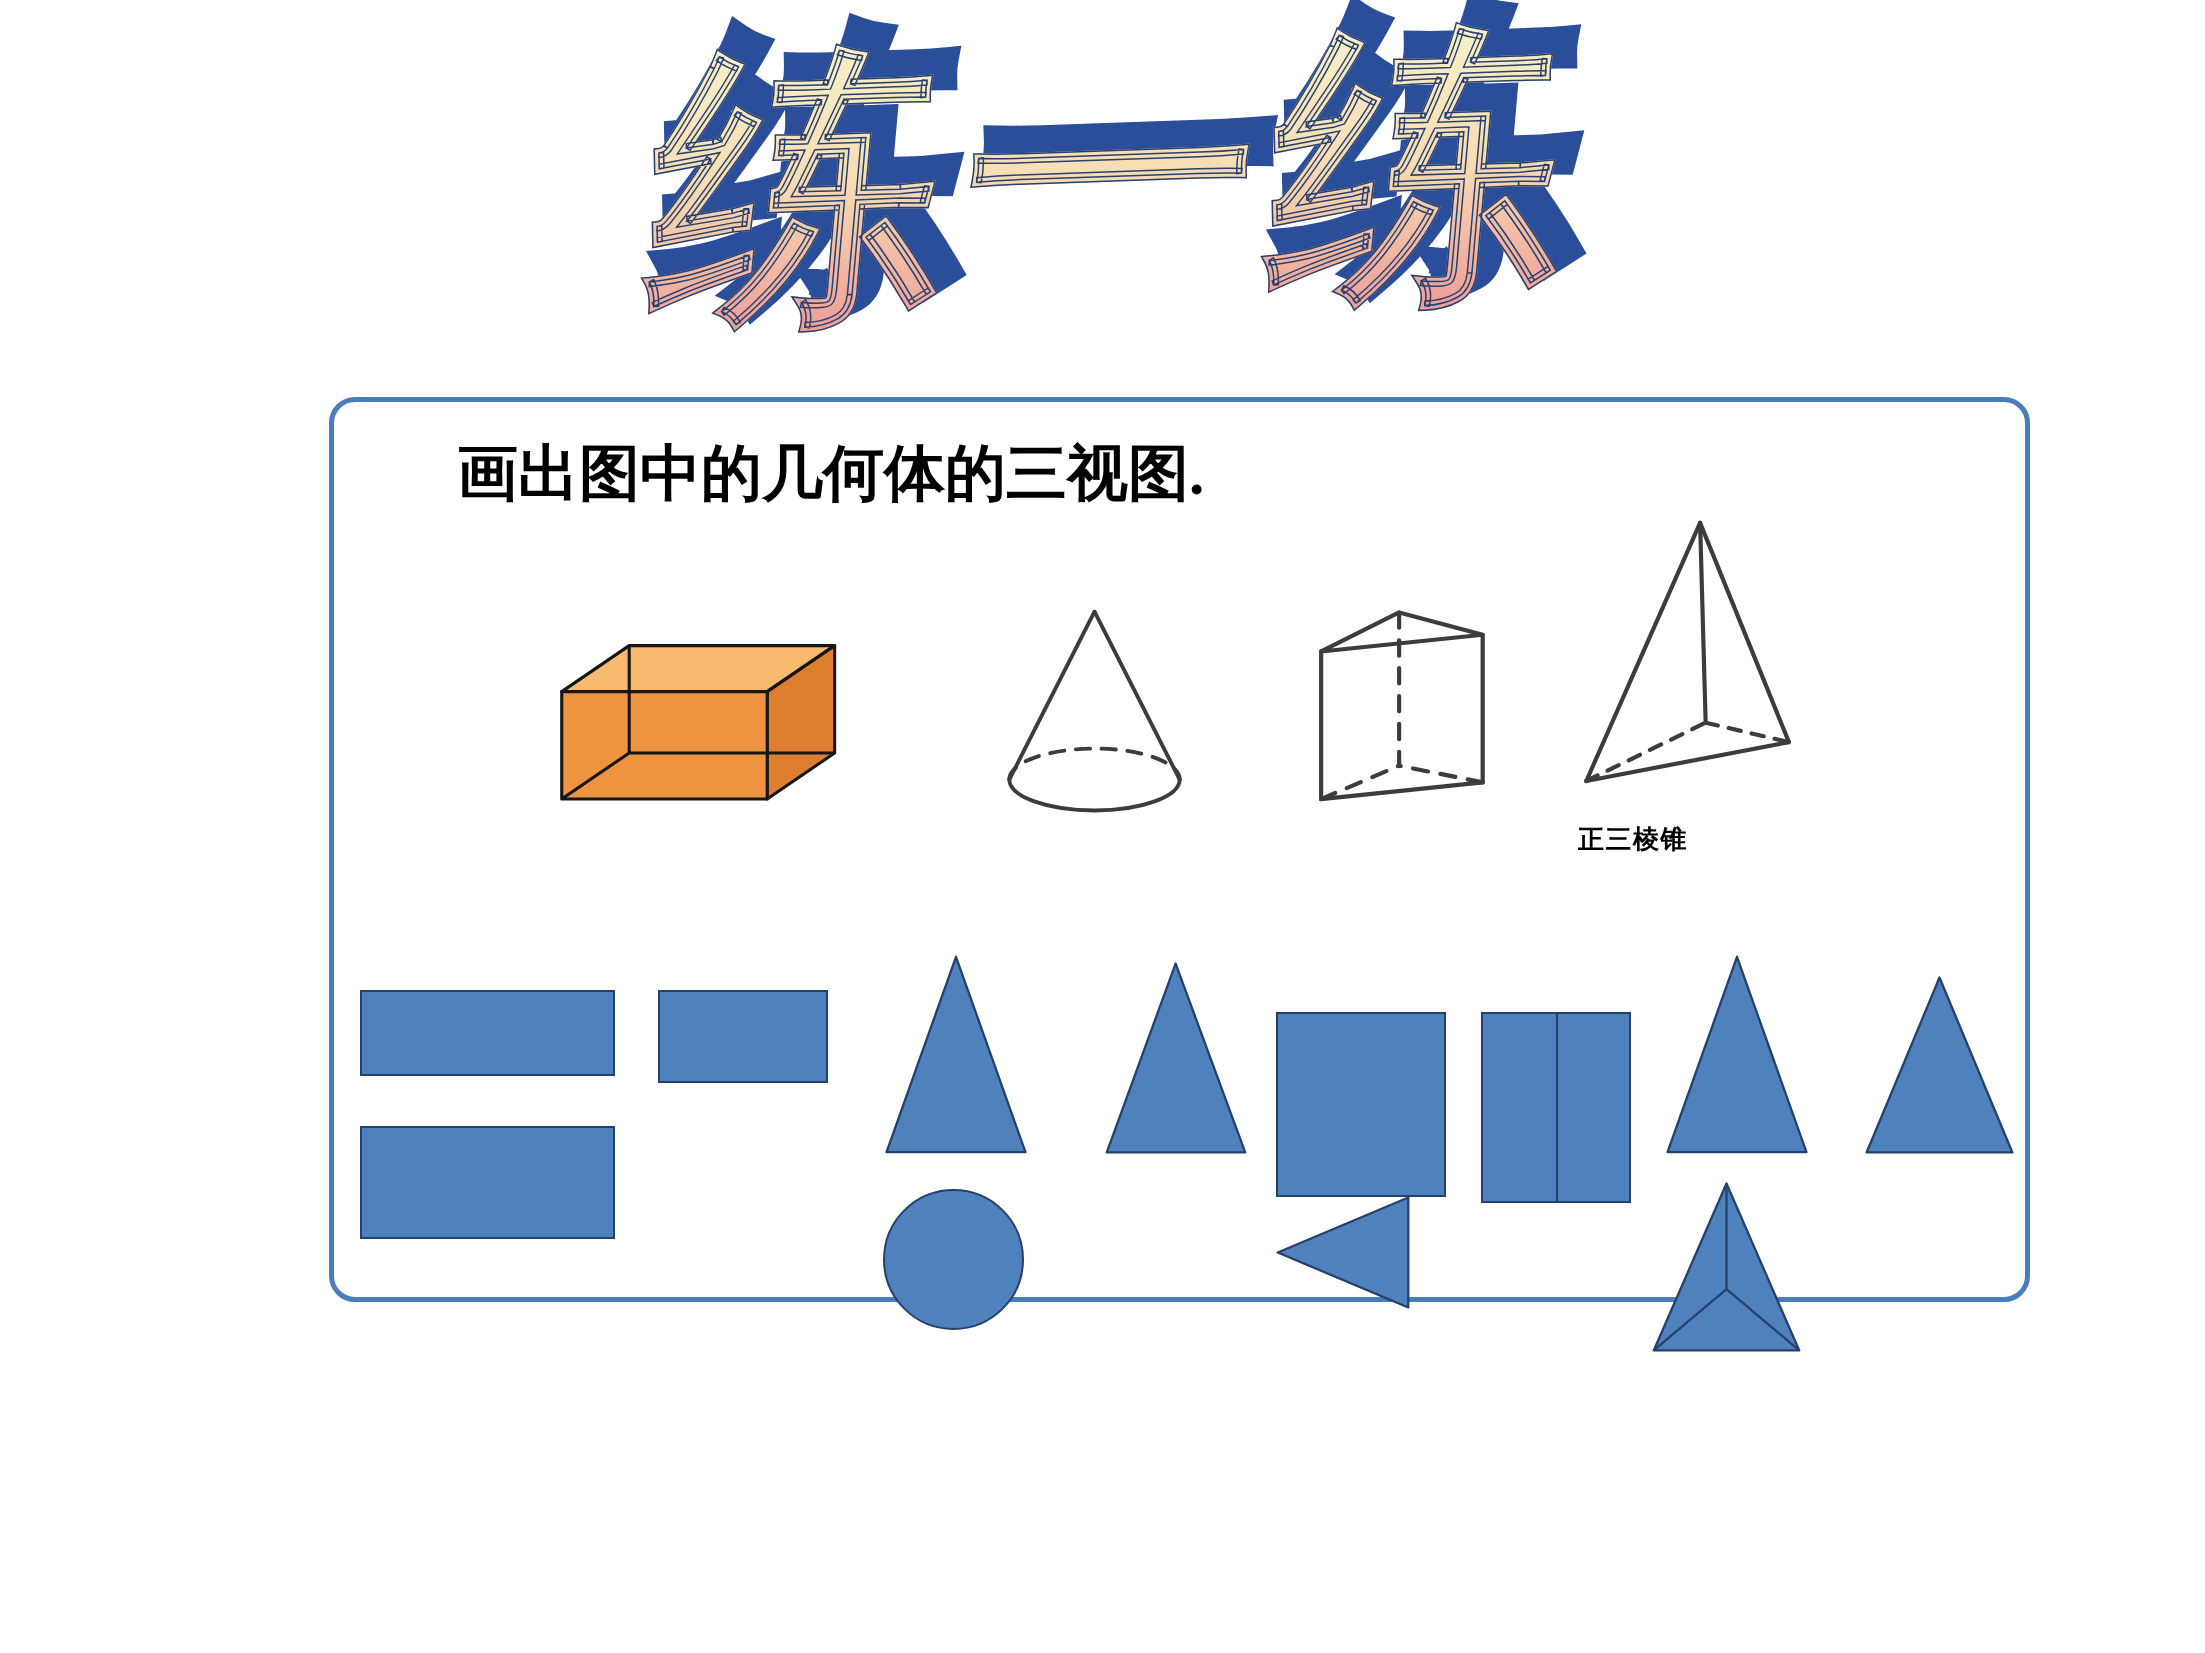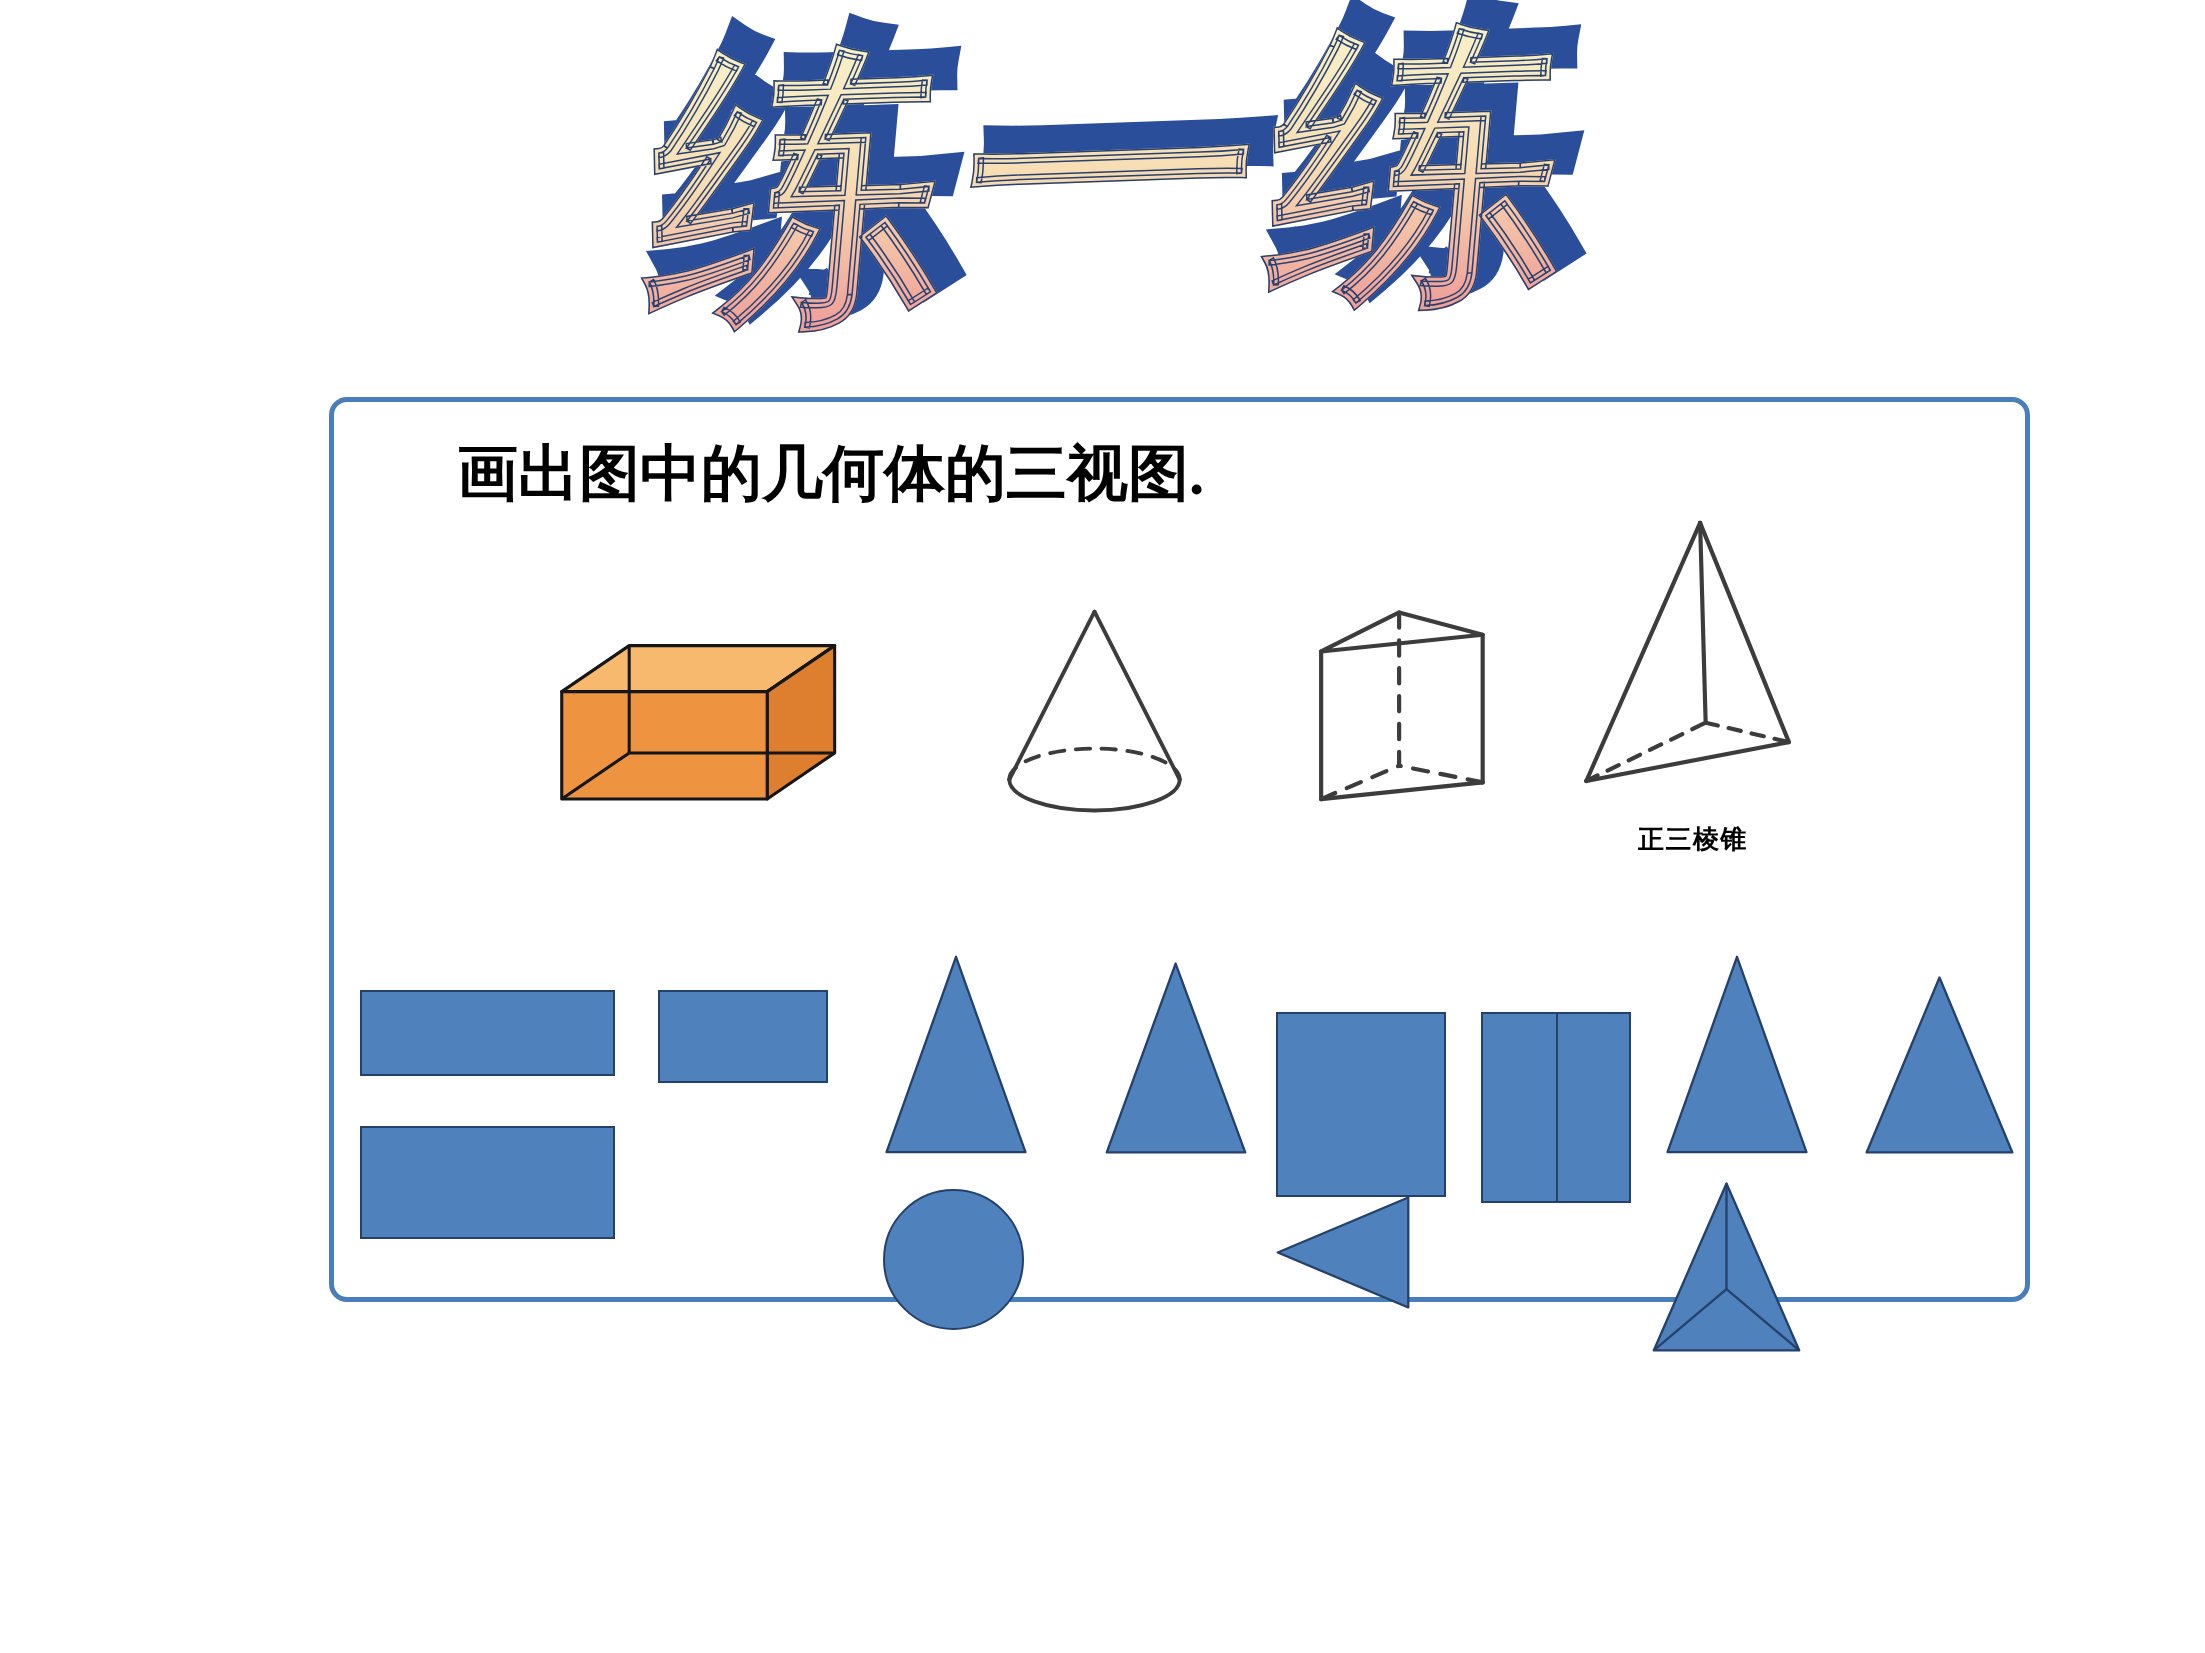--- a/index.html
+++ b/index.html
@@ -47,21 +47,21 @@
     -webkit-background-clip:text;
     background-clip:text;
     color:transparent;
     -webkit-text-stroke:1.5px #27406f;
   }
 
   
   .panel{
     position:absolute;left:329px;top:397px;width:1701px;height:905px;
     border:5.4px solid var(--panel-border);
-    border-radius:18px;
+    border-radius:26px;
     background:#ffffff;
   }
   .instruction{
     position:absolute;left:123px;top:31px;
     font-family:"Liberation Serif","DejaVu Serif",serif;
     font-weight:900;
     font-size:61px;
     color:#000;
     white-space:nowrap;
   }
@@ -78,21 +78,20 @@
   .cuboid .cuboid-side{fill:var(--cuboid-side);}
   .cuboid .cuboid-front{fill:var(--cuboid-front);}
   .cuboid line{stroke:#161616;stroke-width:4;}
 
   .cone{left:657px;top:202px;width:207px;height:222px;}
   .prism{left:976px;top:202px;width:188px;height:230px;}
   .pyramid-wrap{position:absolute;left:1244px;top:115px;width:230px;height:352px;}
   .pyramid{position:absolute;left:0;top:0;width:222px;height:299px;}
   .pyramid-label{
     position:absolute;left:0;top:305px;width:100%;
-    text-align:center;
     font-weight:bold;font-size:26px;color:#000;
     letter-spacing:1.5px;
   }
 
   
   .vrect{
     position:absolute;
     background:var(--view-fill);
     border:2.3px solid var(--view-stroke);
   }

